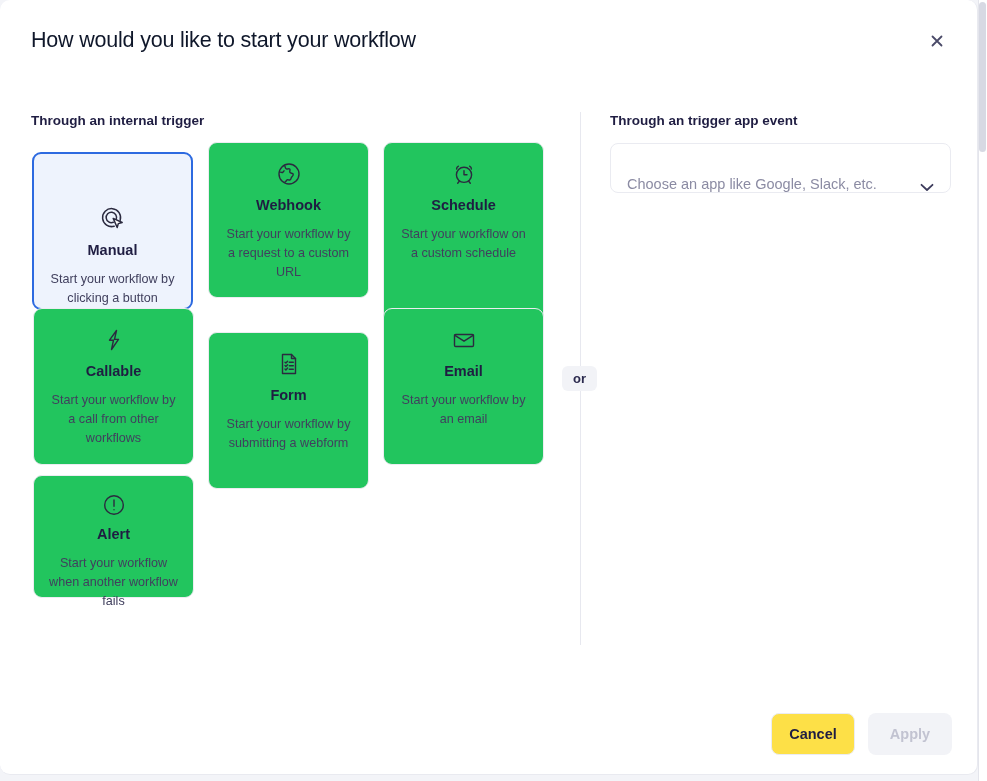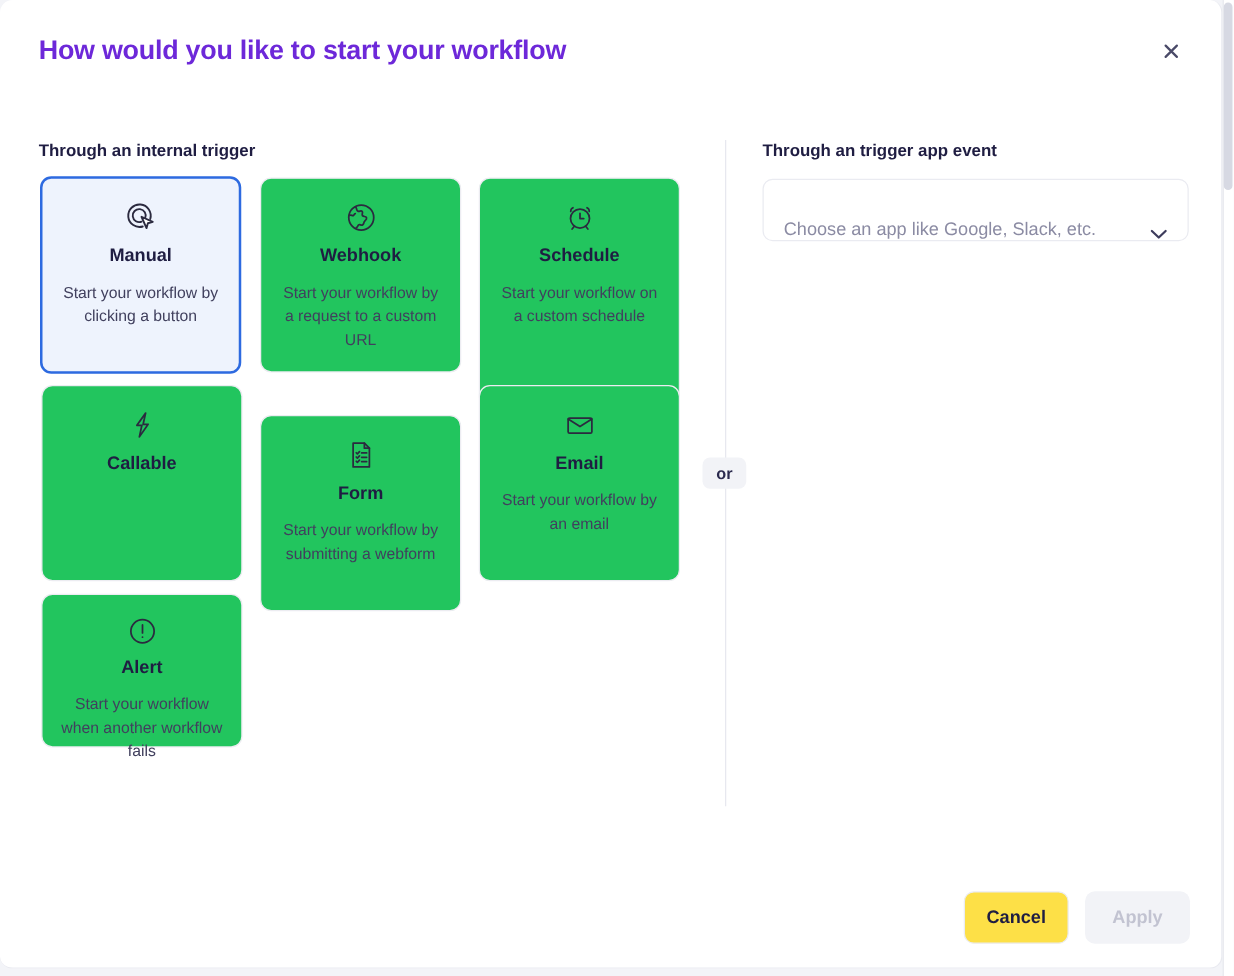--- a/index.html
+++ b/index.html
@@ -39,22 +39,22 @@
     width: 7px; height: 150px;
     border-radius: 4px;
     background: #d7d9e3;
   }
 
   
   #page-title {
     position: absolute;
     left: 31px; top: 28px;
     font-size: 21.5px;
-    font-weight: bold;
-    color: #6d28d9;
+    font-weight: normal;
+    color: #0f172a;
     letter-spacing: -0.2px;
   }
   #close-button {
     position: absolute;
     right: 27px; top: 28px;
     width: 26px; height: 26px;
     display: flex; align-items: center; justify-content: center;
     cursor: pointer;
     color: #4a4a68;
   }
@@ -126,21 +126,21 @@
   .card-desc {
     margin-top: 12px;
     font-size: 12.6px;
     line-height: 19px;
     color: #41405e;
     text-align: center;
     padding: 0 13px;
   }
 
   
-  #card-manual   { left: 0px;   top: 0px;   height: 158px; }
+  #card-manual   { left: 0px;   top: 11px;   height: 158px; justify-content: flex-end; }
   #card-webhook  { left: 176px; top: 1px;   height: 156px; }
   #card-schedule { left: 351px; top: 1px;   height: 184px; }
   #card-callable { left: 1px;   top: 167px; height: 157px; }
   #card-form     { left: 176px; top: 167px; height: 157px; margin-top: 24px; }
   #card-email    { left: 351px; top: 167px; height: 157px; }
   #card-alert    { left: 1px;   top: 334px; height: 123px; }
 
   
   #app-select {
     position: absolute;
@@ -246,20 +246,21 @@
       <div class="card-desc">Start your workflow on a custom schedule</div>
     </div>
 
     <div class="trigger-card" id="card-callable">
       <div class="card-icon">
         <svg width="26" height="26" viewBox="0 0 26 26" fill="none" stroke="currentColor" stroke-width="1.4" stroke-linecap="round" stroke-linejoin="round">
           <path d="M15.5 3.5 L8.5 13.2 h4 L10.5 22.5 L17.5 12.4 h-4z"></path>
         </svg>
       </div>
       <div class="card-title">Callable</div>
+      <div class="card-desc">Start your workflow by a call from other workflows</div>
     </div>
 
     <div class="trigger-card" id="card-form">
       <div class="card-icon">
         <svg width="26" height="26" viewBox="0 0 26 26" fill="none" stroke="currentColor" stroke-width="1.4" stroke-linecap="round" stroke-linejoin="round">
           <path d="M6.5 3.5h9l4 4v15h-13z"></path>
           <path d="M15.5 3.5v4h4"></path>
           <path d="M9 11.2l.9.9 1.7-1.8M9 14.6l.9.9 1.7-1.8M9 18l.9.9 1.7-1.8"></path>
           <path d="M13.3 11.3h4M13.3 14.8h4M13.3 18.2h4"></path>
         </svg>

